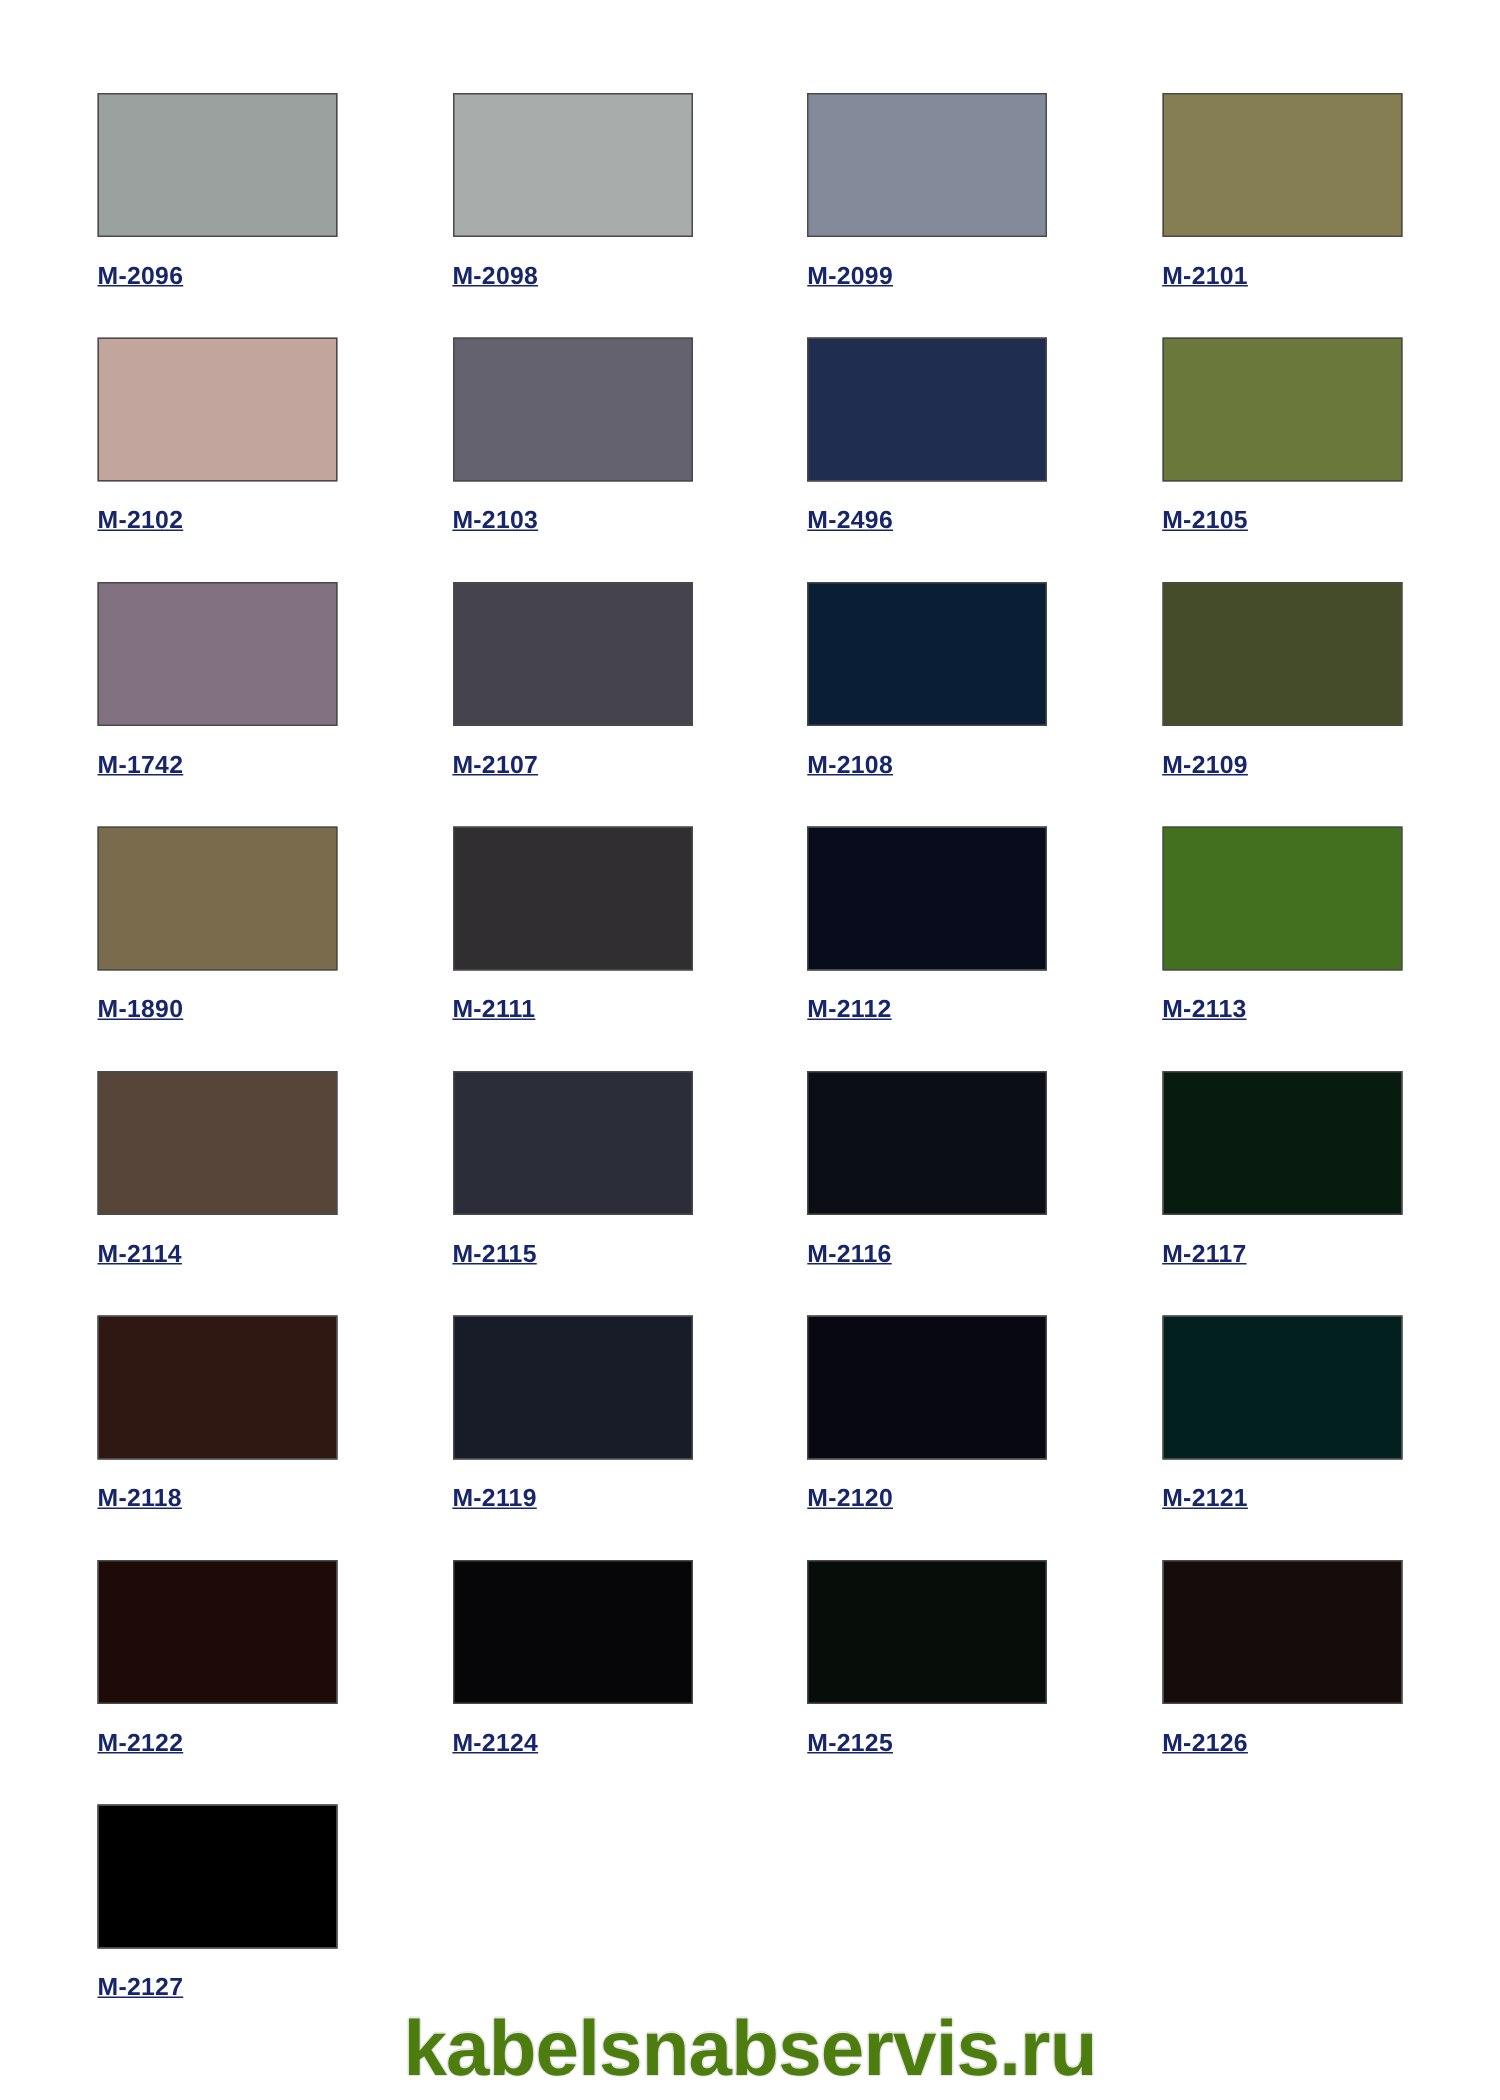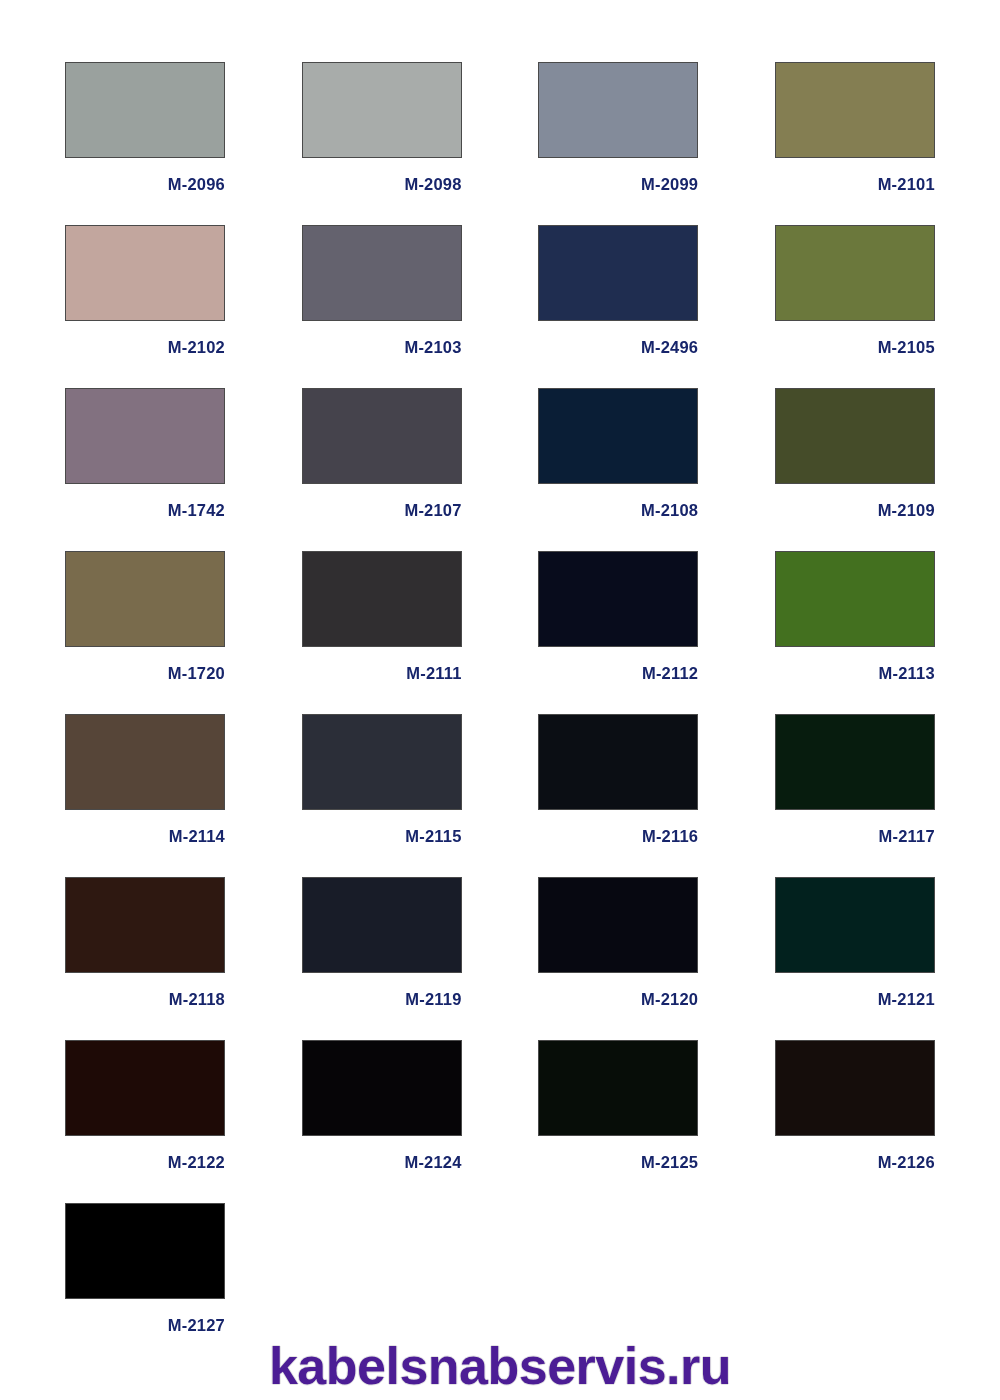--- a/index.html
+++ b/index.html
@@ -49,39 +49,40 @@
     border: 1px solid #4a4a4a;
     box-sizing: border-box;
     display: block;
   }
 
   .swatch-label {
     position: absolute;
     left: 0;
     top: 112px;
     width: 160px;
-    text-align: right;
+    text-align: left;
     font-size: 16.5px;
     font-weight: bold;
     color: #17256b;
     letter-spacing: 0.2px;
     line-height: 20px;
     white-space: nowrap;
+    text-decoration: underline;
   }
 
   #watermark {
     position: absolute;
     left: 0;
     top: 1336px;
     width: 1000px;
     text-align: center;
     font-family: "Liberation Sans", sans-serif;
     font-size: 52px;
     font-weight: bold;
-    color: #4c1d95;
+    color: #4d7c0f;
     text-shadow:
        1px  0px 0 #e4e4e4,
       -1px  0px 0 #e4e4e4,
        0px  1px 0 #e4e4e4,
        0px -1px 0 #e4e4e4;
     letter-spacing: -0.5px;
     user-select: none;
     white-space: nowrap;
   }
 </style>
@@ -134,21 +135,21 @@
       <div class="swatch-cell">
         <div class="swatch-chip" style="background-color: rgb(10, 30, 54); border-color: rgb(74, 74, 74);"></div>
         <div class="swatch-label">M-2108</div>
       </div>
       <div class="swatch-cell">
         <div class="swatch-chip" style="background-color: rgb(69, 76, 41); border-color: rgb(74, 74, 74);"></div>
         <div class="swatch-label">M-2109</div>
       </div>
       <div class="swatch-cell">
         <div class="swatch-chip" style="background-color: rgb(121, 107, 76); border-color: rgb(74, 74, 74);"></div>
-        <div class="swatch-label">M-1720</div>
+        <div class="swatch-label">M-1890</div>
       </div>
       <div class="swatch-cell">
         <div class="swatch-chip" style="background-color: rgb(48, 46, 48); border-color: rgb(74, 74, 74);"></div>
         <div class="swatch-label">M-2111</div>
       </div>
       <div class="swatch-cell">
         <div class="swatch-chip" style="background-color: rgb(8, 12, 28); border-color: rgb(74, 74, 74);"></div>
         <div class="swatch-label">M-2112</div>
       </div>
       <div class="swatch-cell">

